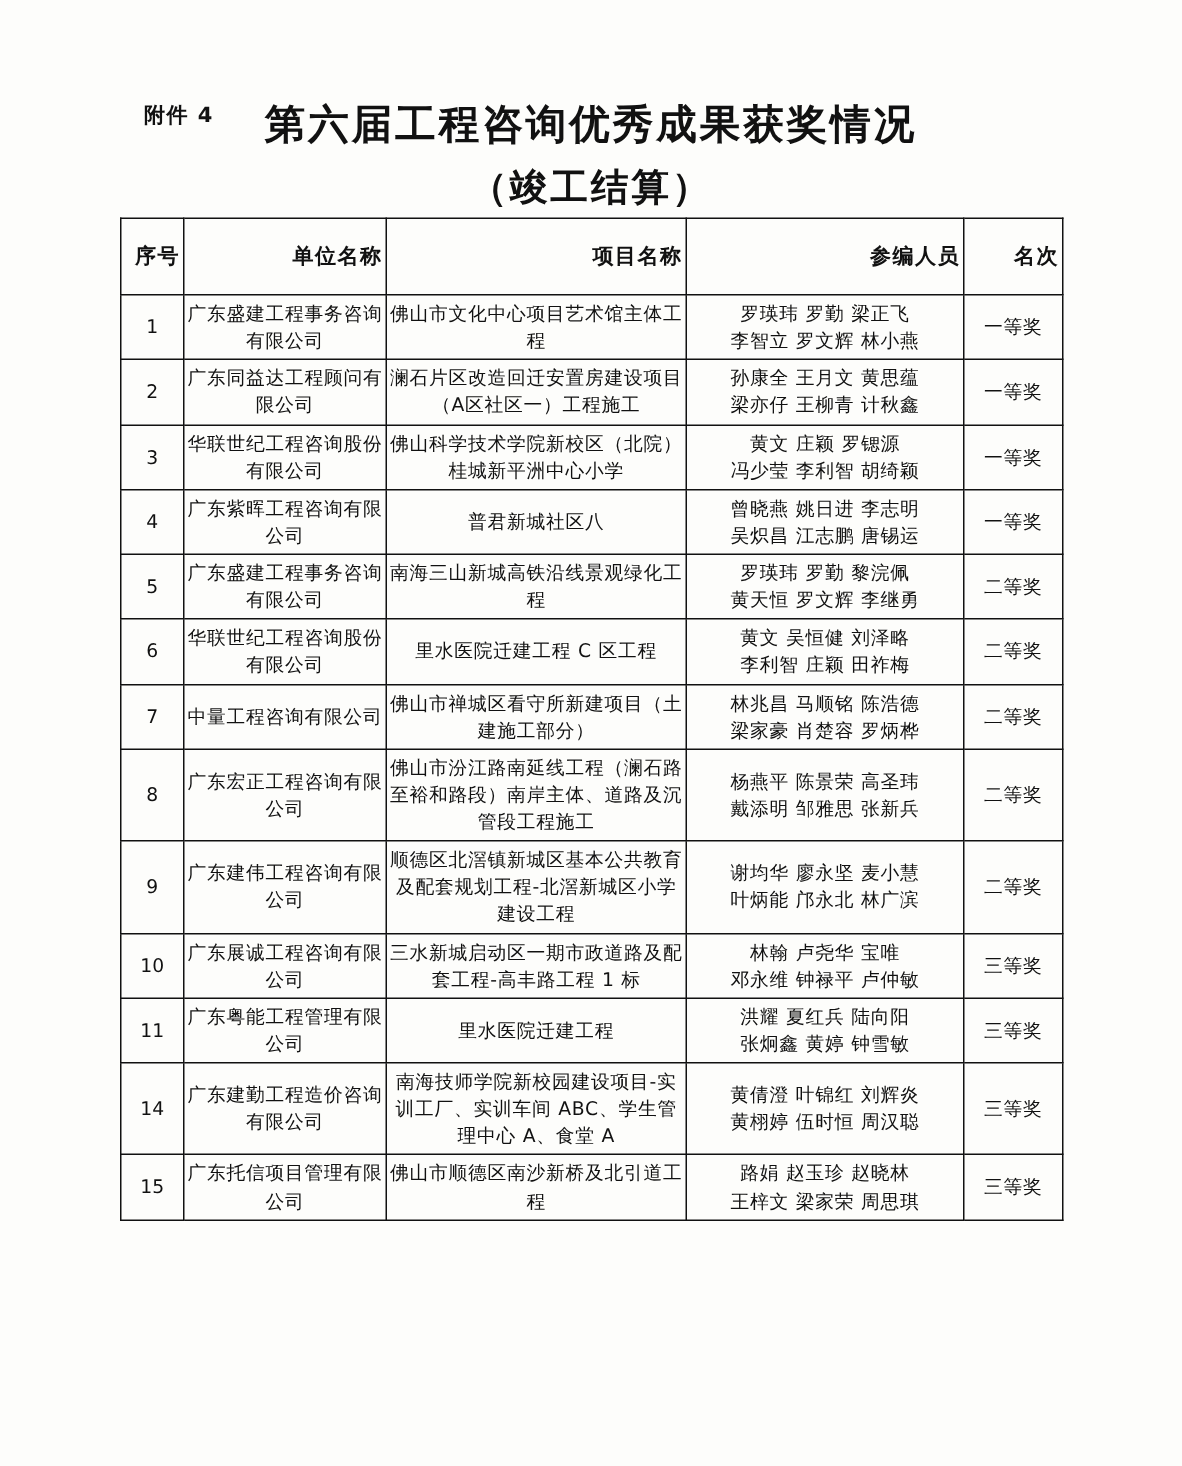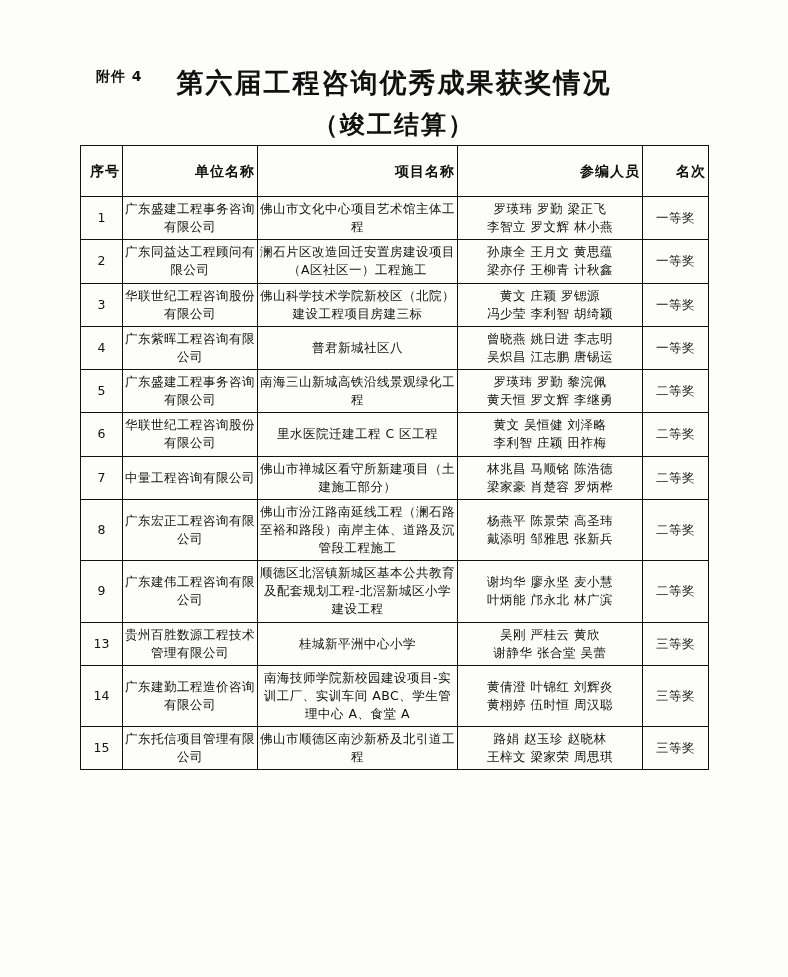--- a/index.html
+++ b/index.html
@@ -138,21 +138,21 @@
           <td class="cell-proj">澜石片区改造回迁安置房建设项目（A区社区一）工程施工</td>
           <td class="cell-people">
             <span class="people-line">孙康全  王月文  黄思蕴</span>
             <span class="people-line">梁亦仔  王柳青  计秋鑫</span>
           </td>
           <td class="cell-rank">一等奖</td>
         </tr>
         <tr>
           <td class="cell-no">3</td>
           <td class="cell-unit">华联世纪工程咨询股份有限公司</td>
-          <td class="cell-proj">佛山科学技术学院新校区（北院）建设工程项目房建三标</td>
+          <td class="cell-proj">佛山科学技术学院新校区（北院）桂城新平洲中心小学</td>
           <td class="cell-people">
             <span class="people-line">黄文  庄颖  罗锶源</span>
             <span class="people-line">冯少莹  李利智  胡绮颖</span>
           </td>
           <td class="cell-rank">一等奖</td>
         </tr>
         <tr>
           <td class="cell-no">4</td>
           <td class="cell-unit">广东紫晖工程咨询有限公司</td>
           <td class="cell-proj">普君新城社区八</td>
@@ -206,26 +206,36 @@
           <td class="cell-no">9</td>
           <td class="cell-unit">广东建伟工程咨询有限公司</td>
           <td class="cell-proj">顺德区北滘镇新城区基本公共教育及配套规划工程-北滘新城区小学建设工程</td>
           <td class="cell-people">
             <span class="people-line">谢均华  廖永坚  麦小慧</span>
             <span class="people-line">叶炳能  邝永北  林广滨</span>
           </td>
           <td class="cell-rank">二等奖</td>
         </tr>
         <tr>
-          <td class="cell-no">13</td>
-          <td class="cell-unit">贵州百胜数源工程技术管理有限公司</td>
-          <td class="cell-proj">桂城新平洲中心小学</td>
-          <td class="cell-people">
-            <span class="people-line">吴刚  严桂云  黄欣</span>
-            <span class="people-line">谢静华  张合堂  吴蕾</span>
+          <td class="cell-no">10</td>
+          <td class="cell-unit">广东展诚工程咨询有限公司</td>
+          <td class="cell-proj">三水新城启动区一期市政道路及配套工程-高丰路工程 1 标</td>
+          <td class="cell-people">
+            <span class="people-line">林翰  卢尧华  宝唯</span>
+            <span class="people-line">邓永维  钟禄平  卢仲敏</span>
+          </td>
+          <td class="cell-rank">三等奖</td>
+        </tr>
+        <tr>
+          <td class="cell-no">11</td>
+          <td class="cell-unit">广东粤能工程管理有限公司</td>
+          <td class="cell-proj">里水医院迁建工程</td>
+          <td class="cell-people">
+            <span class="people-line">洪耀  夏红兵  陆向阳</span>
+            <span class="people-line">张炯鑫  黄婷  钟雪敏</span>
           </td>
           <td class="cell-rank">三等奖</td>
         </tr>
         <tr>
           <td class="cell-no">14</td>
           <td class="cell-unit">广东建勤工程造价咨询有限公司</td>
           <td class="cell-proj">南海技师学院新校园建设项目-实训工厂、实训车间 ABC、学生管理中心 A、食堂 A</td>
           <td class="cell-people">
             <span class="people-line">黄倩澄  叶锦红  刘辉炎</span>
             <span class="people-line">黄栩婷  伍时恒  周汉聪</span>

